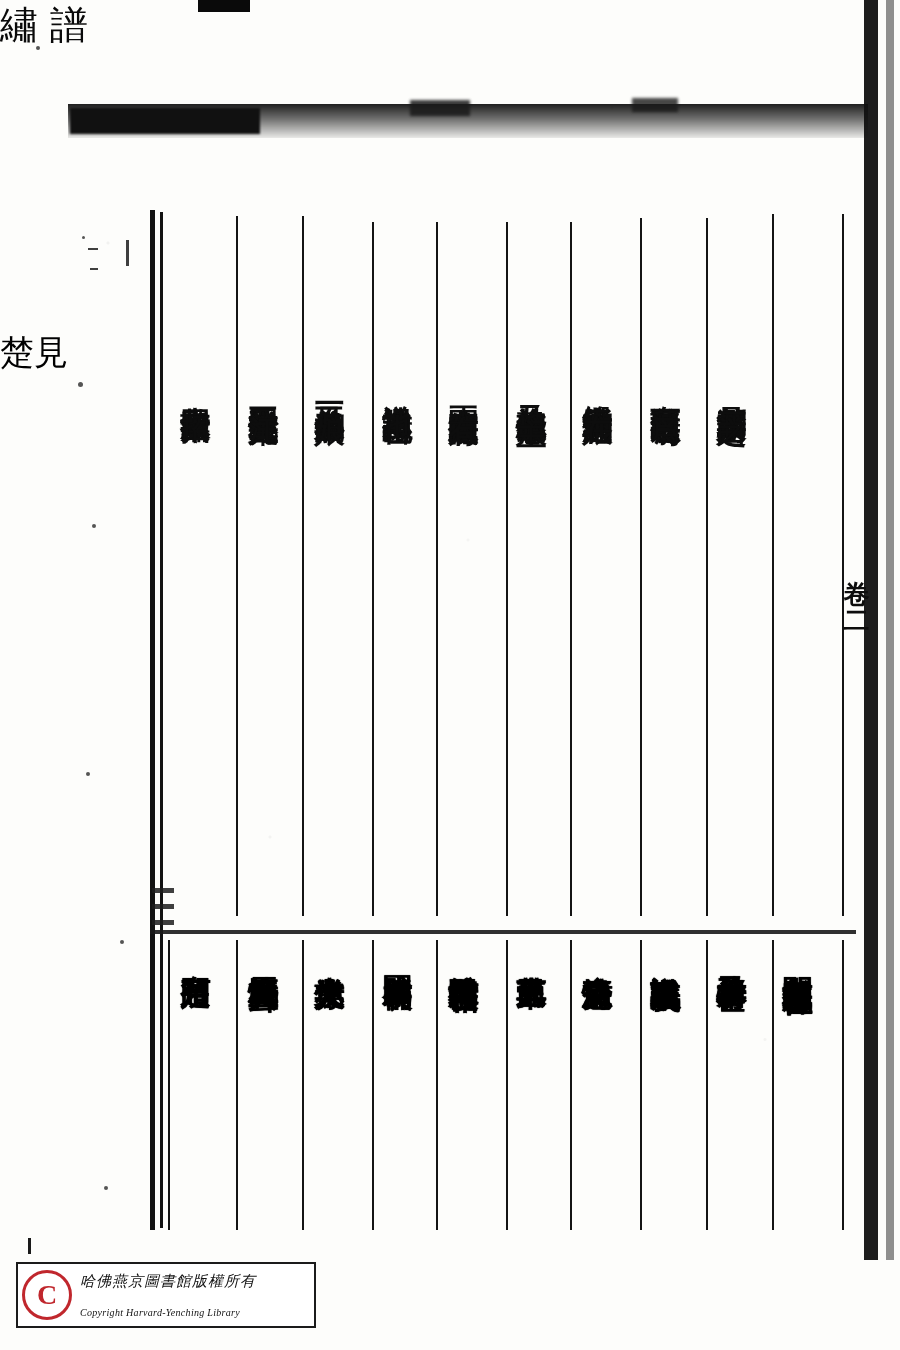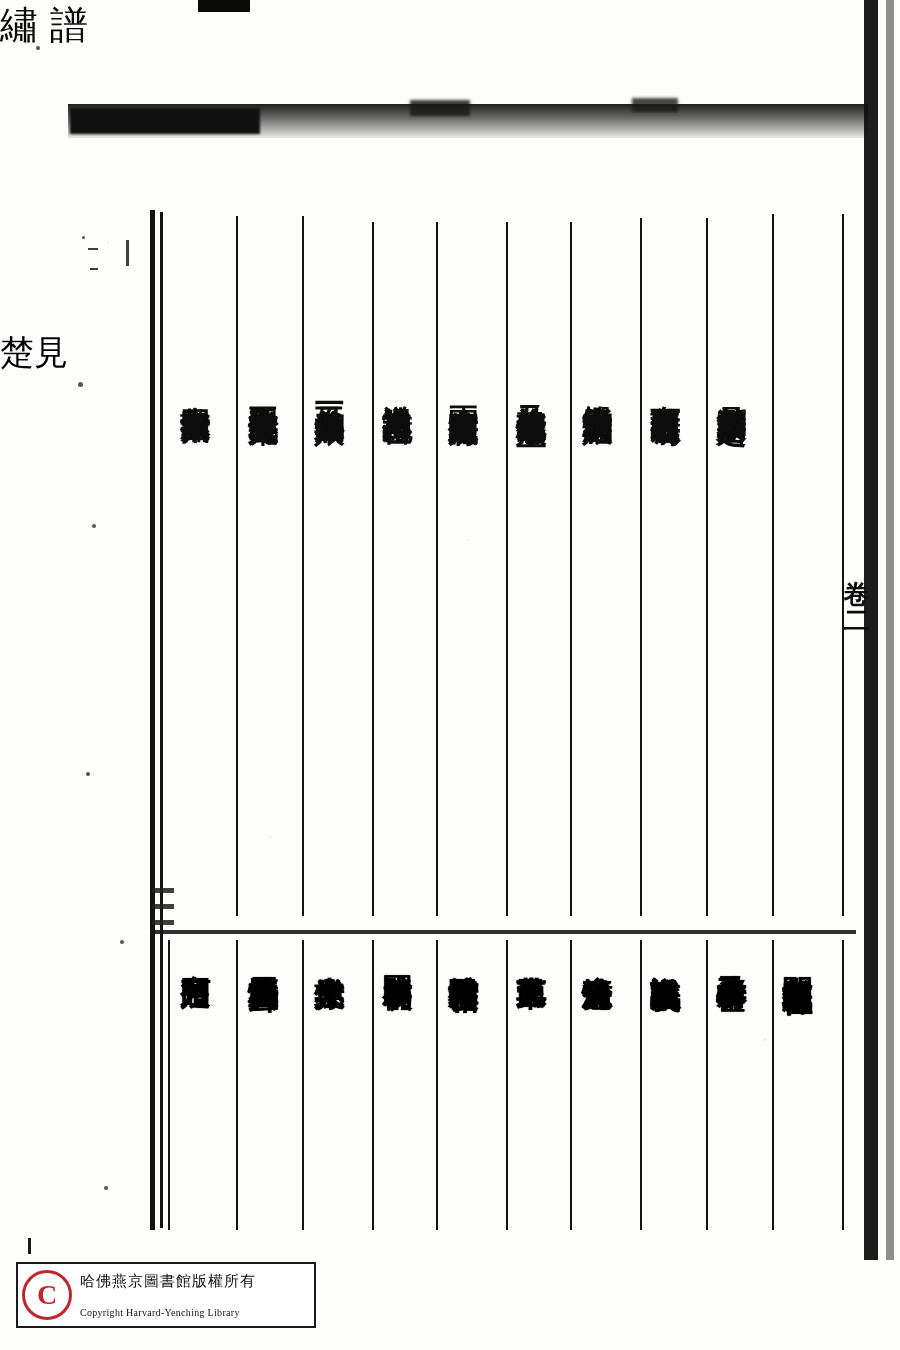--- a/index.html
+++ b/index.html
@@ -218,20 +218,21 @@
     align-items: center;
     justify-content: center;
     font-family: "Liberation Serif", serif;
     flex: 0 0 auto;
     margin-right: 8px;
   }
   .stamp-lines {
     display: flex;
     flex-direction: column;
     justify-content: center;
+    font-style: italic;
   }
   .stamp-cn {
     font-family: "DejaVu Serif", serif;
     font-size: 15px;
     color: #111;
     letter-spacing: 1px;
     line-height: 1.2;
   }
   .stamp-en {
     font-family: "Liberation Serif", serif;

